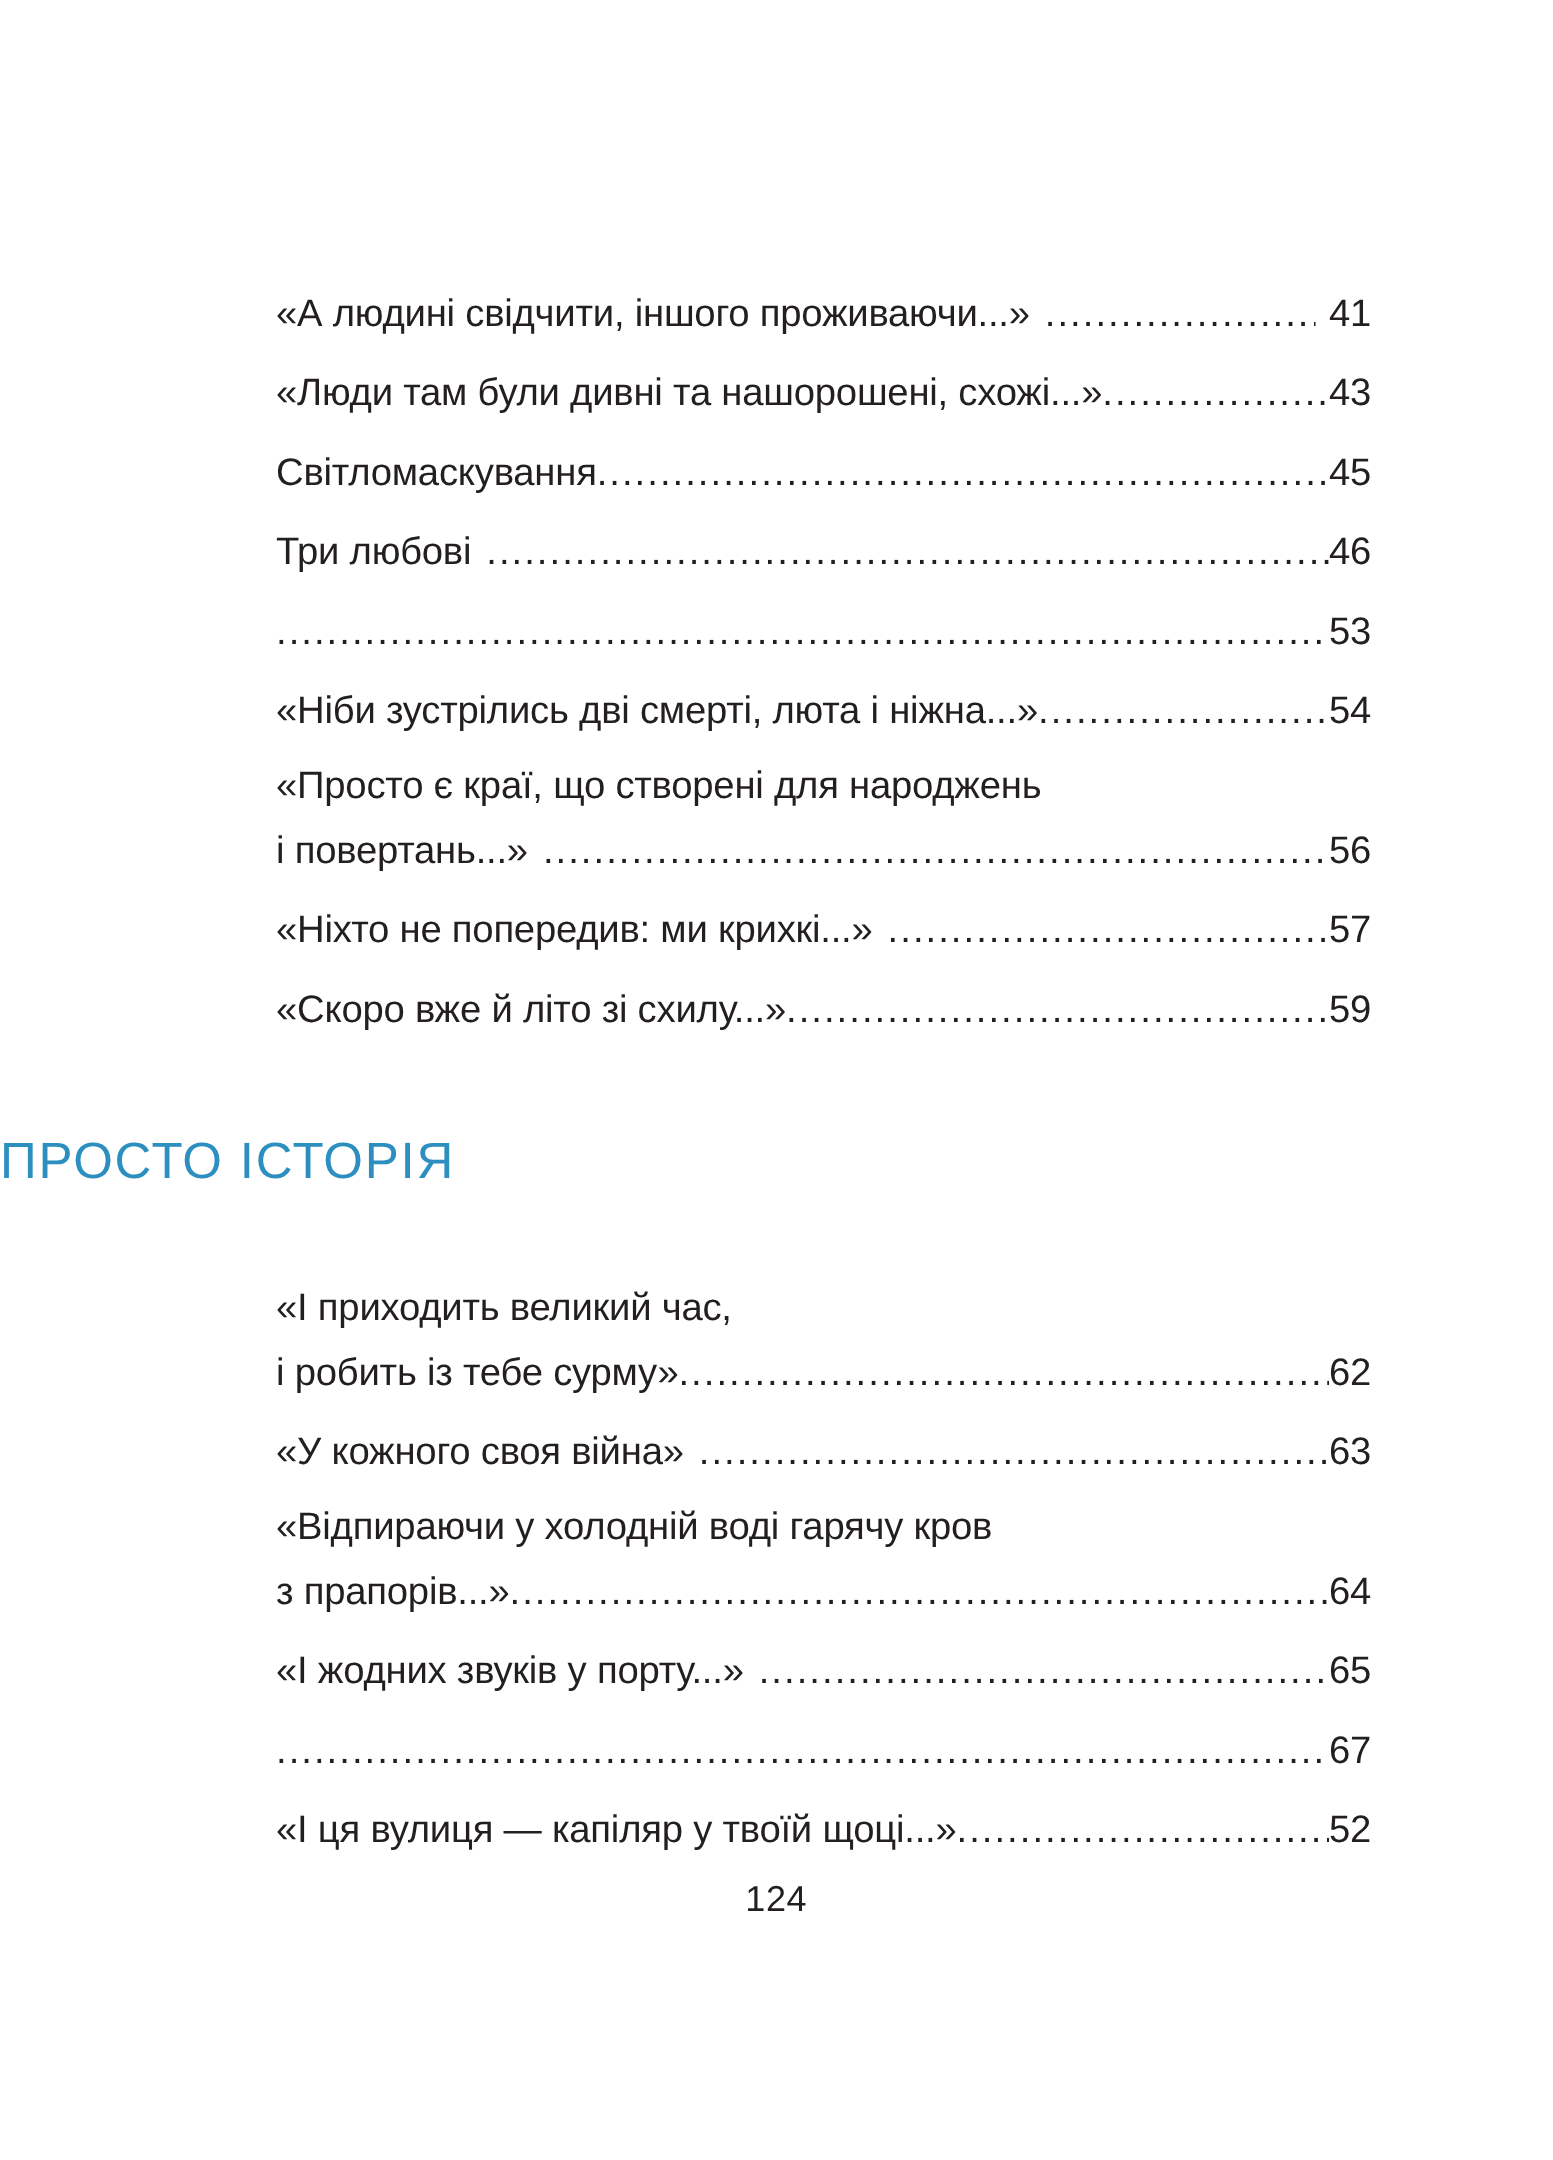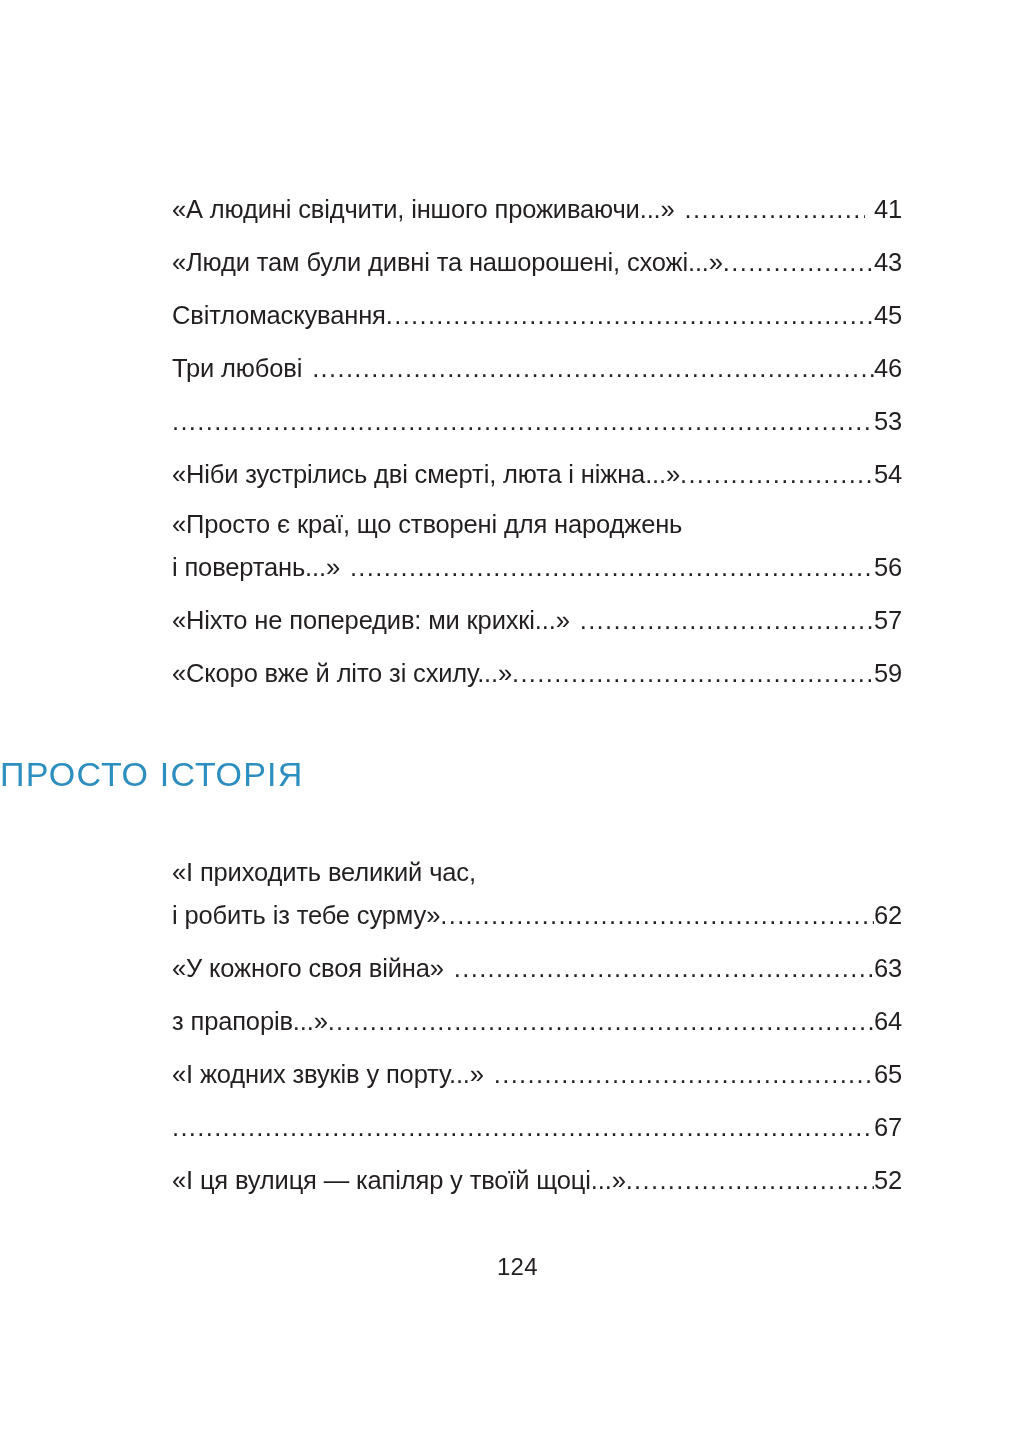--- a/index.html
+++ b/index.html
@@ -22,21 +22,21 @@
     position: absolute;
     left: 0;
     top: 0;
     width: 1035px;
     height: 1440px;
     box-sizing: border-box;
   }
 
   .toc-block {
     position: absolute;
-    left: 172px;
+    left: 184px;
     width: 730px;
   }
 
   #block-one { top: 186px; }
   #block-two { top: 852px; }
 
   
   .toc-entry {
     margin: 0 0 6px 0;
     padding: 0;
@@ -211,20 +211,21 @@
         </div>
       </div>
       <div class="toc-entry">
         <div class="leader-line gap-before">
           <span class="entry-title">«У кожного своя війна»</span>
           <span class="leader"></span>
           <span class="page-num">63</span>
         </div>
       </div>
       <div class="toc-entry">
+        <div class="plain-line">«Відпираючи у холодній воді гарячу кров</div>
         <div class="leader-line">
           <span class="entry-title">з прапорів...»</span>
           <span class="leader"></span>
           <span class="page-num">64</span>
         </div>
       </div>
       <div class="toc-entry">
         <div class="leader-line gap-before">
           <span class="entry-title">«І жодних звуків у порту...»</span>
           <span class="leader"></span>

